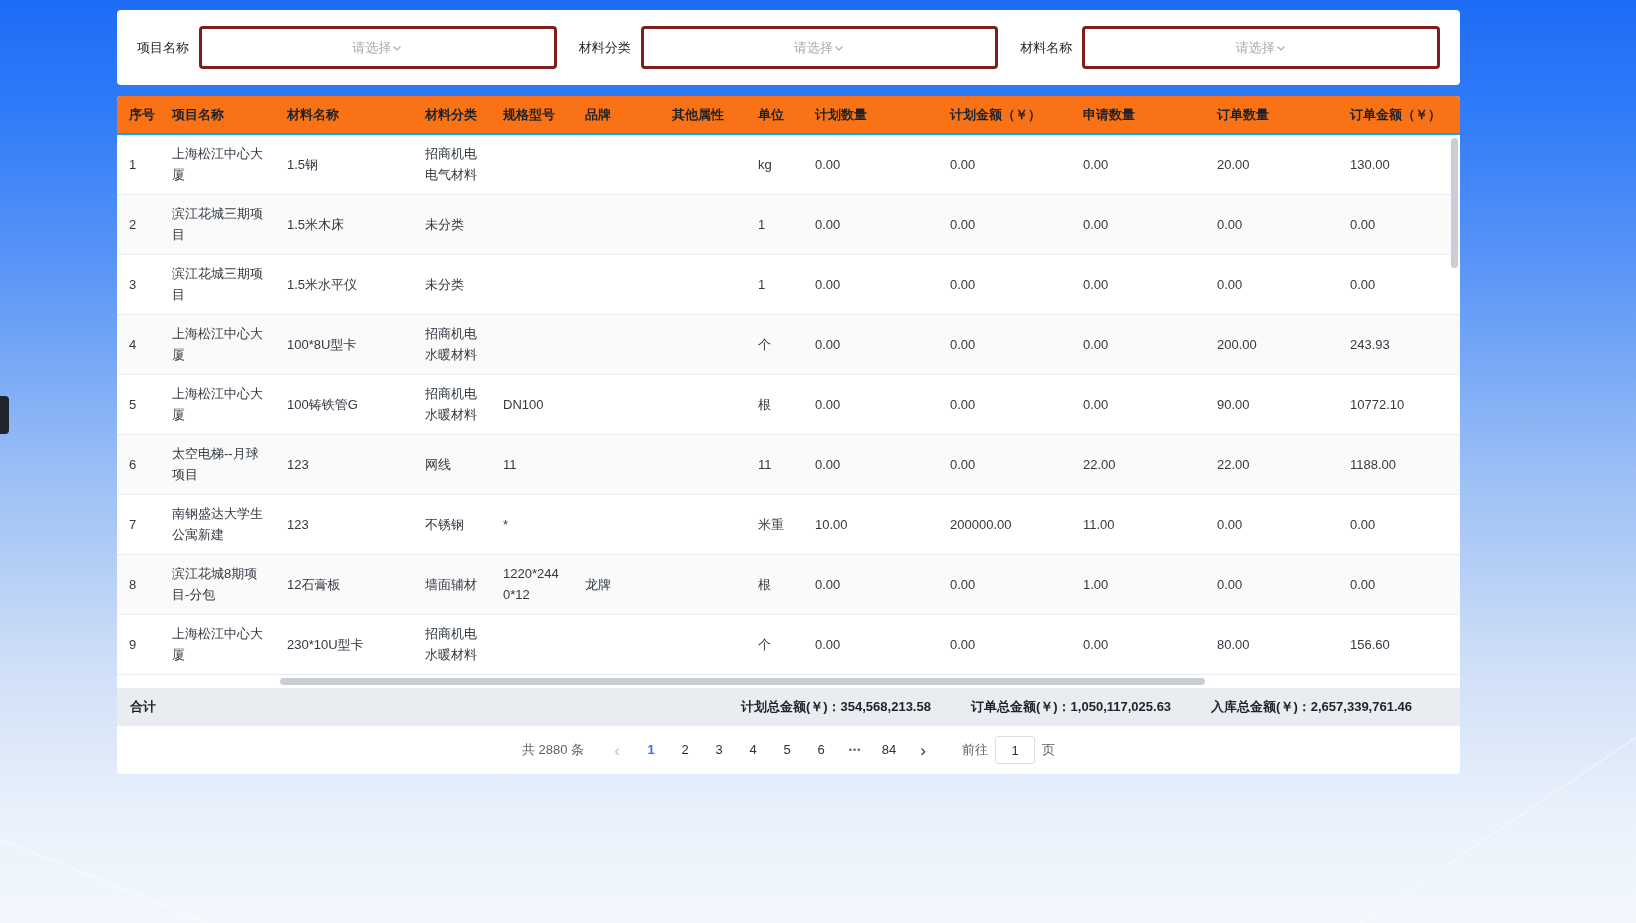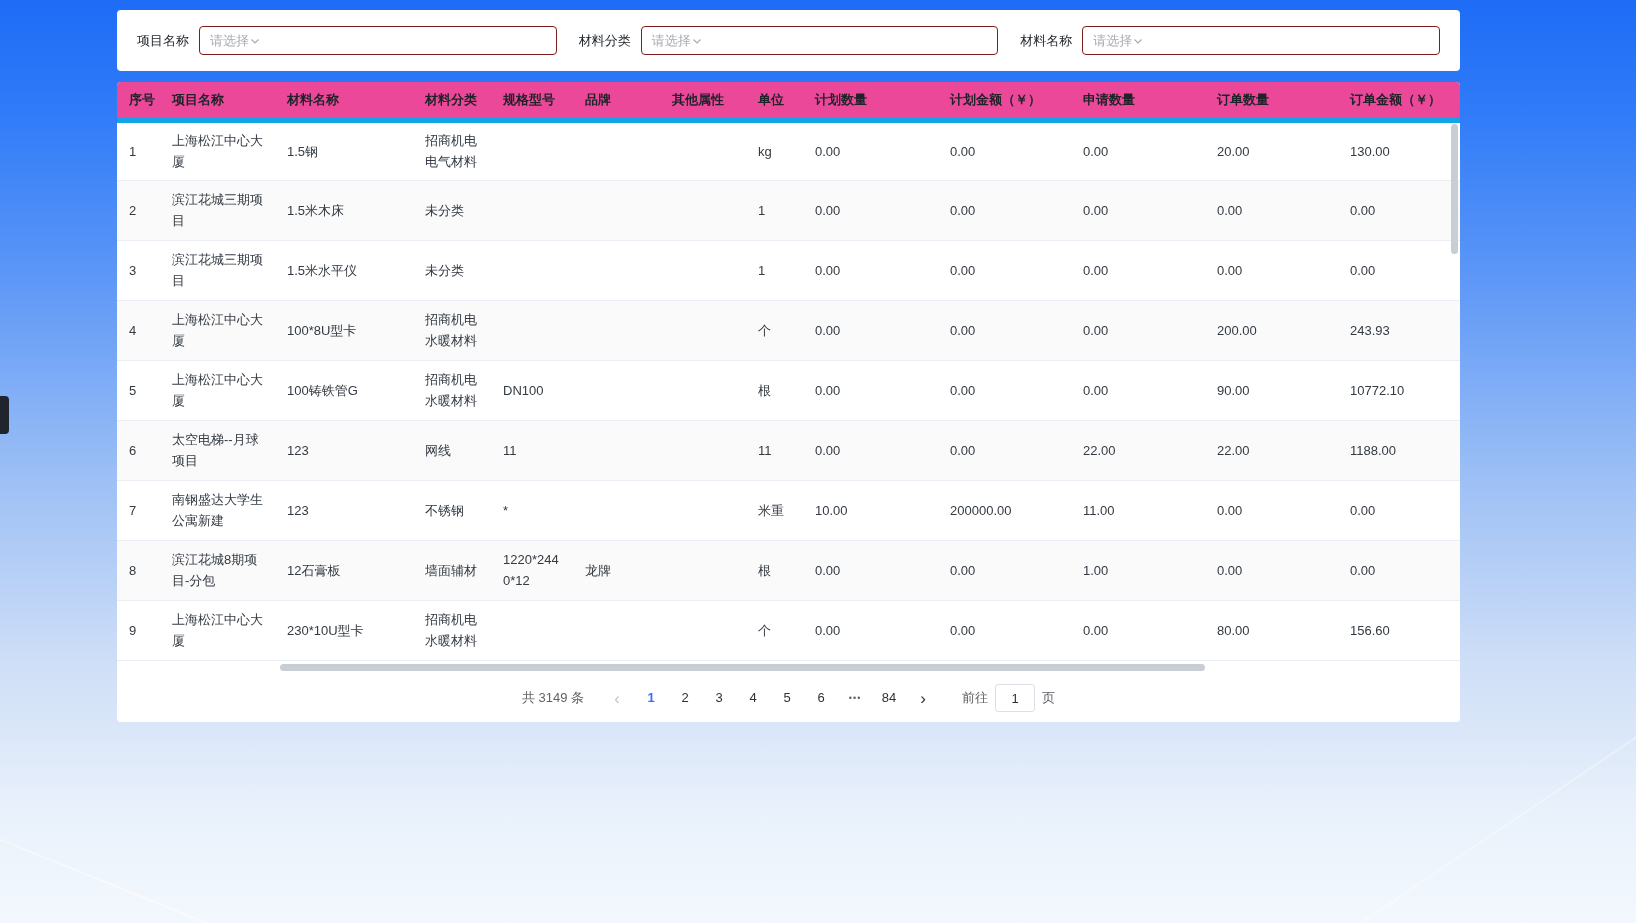--- a/index.html
+++ b/index.html
@@ -18,31 +18,31 @@
 
   .topbar { display:flex; align-items:center; justify-content:space-between; padding-top:18px; height:52px; }
   .title { margin:0; font-size:17px; font-weight:700; color:#ffffff; letter-spacing:1px; }
   .export-btn { display:flex; align-items:center; gap:6px; height:33px; padding:0 14px; background:#ffffff; border:none; border-radius:4px; font-size:13px; color:#1f2329; cursor:pointer; font-family:inherit; }
   .export-icon { display:flex; align-items:center; }
 
   .filter-card { margin-top:10px; background:#ffffff; border-radius:4px; padding:16px 20px; }
   .filter-row { display:flex; align-items:center; gap:22px; }
   .filter-item { display:flex; align-items:center; flex:1; }
   .filter-label { font-size:13px; color:#1f2329; margin-right:10px; white-space:nowrap; }
-  .select { flex:1; height:29px; border:1px solid #7f1d1d; border-radius:4px; display:flex; align-items:center; justify-content:flex-start; padding:0 10px; cursor:pointer; background:#fff; }
+  .select { flex:1; height:43px; border:3px solid #7f1d1d; border-radius:4px; display:flex; align-items:center; justify-content:center; padding:0 10px; cursor:pointer; background:#fff; }
   .select-placeholder { font-size:13px; color:#a8abb2; }
   .select-arrow { display:flex; align-items:center; }
   .filter-actions { margin-top:16px; display:flex; align-items:center; }
   .search-btn { width:198px; height:31px; background:#3a6ff2; color:#ffffff; border:none; border-radius:4px; font-size:13px; font-weight:500; cursor:pointer; font-family:inherit; }
   .clear-link { margin-left:24px; font-size:13px; color:#3370ff; cursor:pointer; text-decoration:none; }
 
   .table-card { margin-top:11px; background:#ffffff; border-radius:4px; overflow:hidden; }
   .table-wrap { position:relative; height:592px; overflow:hidden; }
   .data-table { width:1343px; border-collapse:collapse; table-layout:fixed; }
-  .data-table th { height:38px; background:#ec4899; font-size:13px; font-weight:700; color:#1f2329; text-align:left; padding:0 8px 0 12px; border-bottom:5px solid #0ea5e9; white-space:nowrap; overflow:hidden; }
+  .data-table th { height:38px; background:#f97316; font-size:13px; font-weight:700; color:#1f2329; text-align:left; padding:0 8px 0 12px; border-bottom:2px solid #0ea5e9; white-space:nowrap; overflow:hidden; }
   .data-table td { height:60px; font-size:13px; color:#333a42; text-align:left; vertical-align:middle; padding:4px 8px 4px 12px; line-height:21px; border-bottom:1px solid #ebeef5; word-break:break-all; overflow:hidden; }
   .data-table tbody tr:nth-child(even) { background:#fafafa; }
   .vthumb { position:absolute; top:42px; right:2px; width:7px; height:130px; background:#c9cdd4; border-radius:4px; cursor:pointer; }
   .hthumb { position:absolute; bottom:3px; left:163px; width:925px; height:7px; background:#c9cdd4; border-radius:4px; cursor:pointer; }
 
   .summary-bar { height:38px; background:#e9ecf1; display:flex; align-items:center; padding:0 48px 0 13px; }
   .summary-label { font-size:13px; font-weight:700; color:#1f2329; }
   .summary-totals { margin-left:auto; display:flex; gap:40px; }
   .total { font-size:13px; font-weight:600; color:#1f2329; white-space:nowrap; }
 
@@ -276,23 +276,31 @@
               <td>0.00</td>
               <td>80.00</td>
               <td>156.60</td>
             </tr>
           </tbody>
       </table>
       <div class="vthumb"></div>
       <div class="hthumb"></div>
     </div>
 
+    <div class="summary-bar">
+      <span class="summary-label">合计</span>
+      <div class="summary-totals">
+        <span class="total"><span>计划总金额(￥)：</span><span>354,568,213.58</span></span>
+        <span class="total"><span>订单总金额(￥)：</span><span>1,050,117,025.63</span></span>
+        <span class="total"><span>入库总金额(￥)：</span><span>2,657,339,761.46</span></span>
+      </div>
+    </div>
 
     <div class="pagination">
-      <span class="total-count">共 3149 条</span>
+      <span class="total-count">共 2880 条</span>
       <button class="pg-btn prev">‹</button>
       <ul class="pages" id="pages">
           <li class="active">1</li>
           <li>2</li>
           <li>3</li>
           <li>4</li>
           <li>5</li>
           <li>6</li>
           <li class="more">•••</li>
           <li>84</li>

